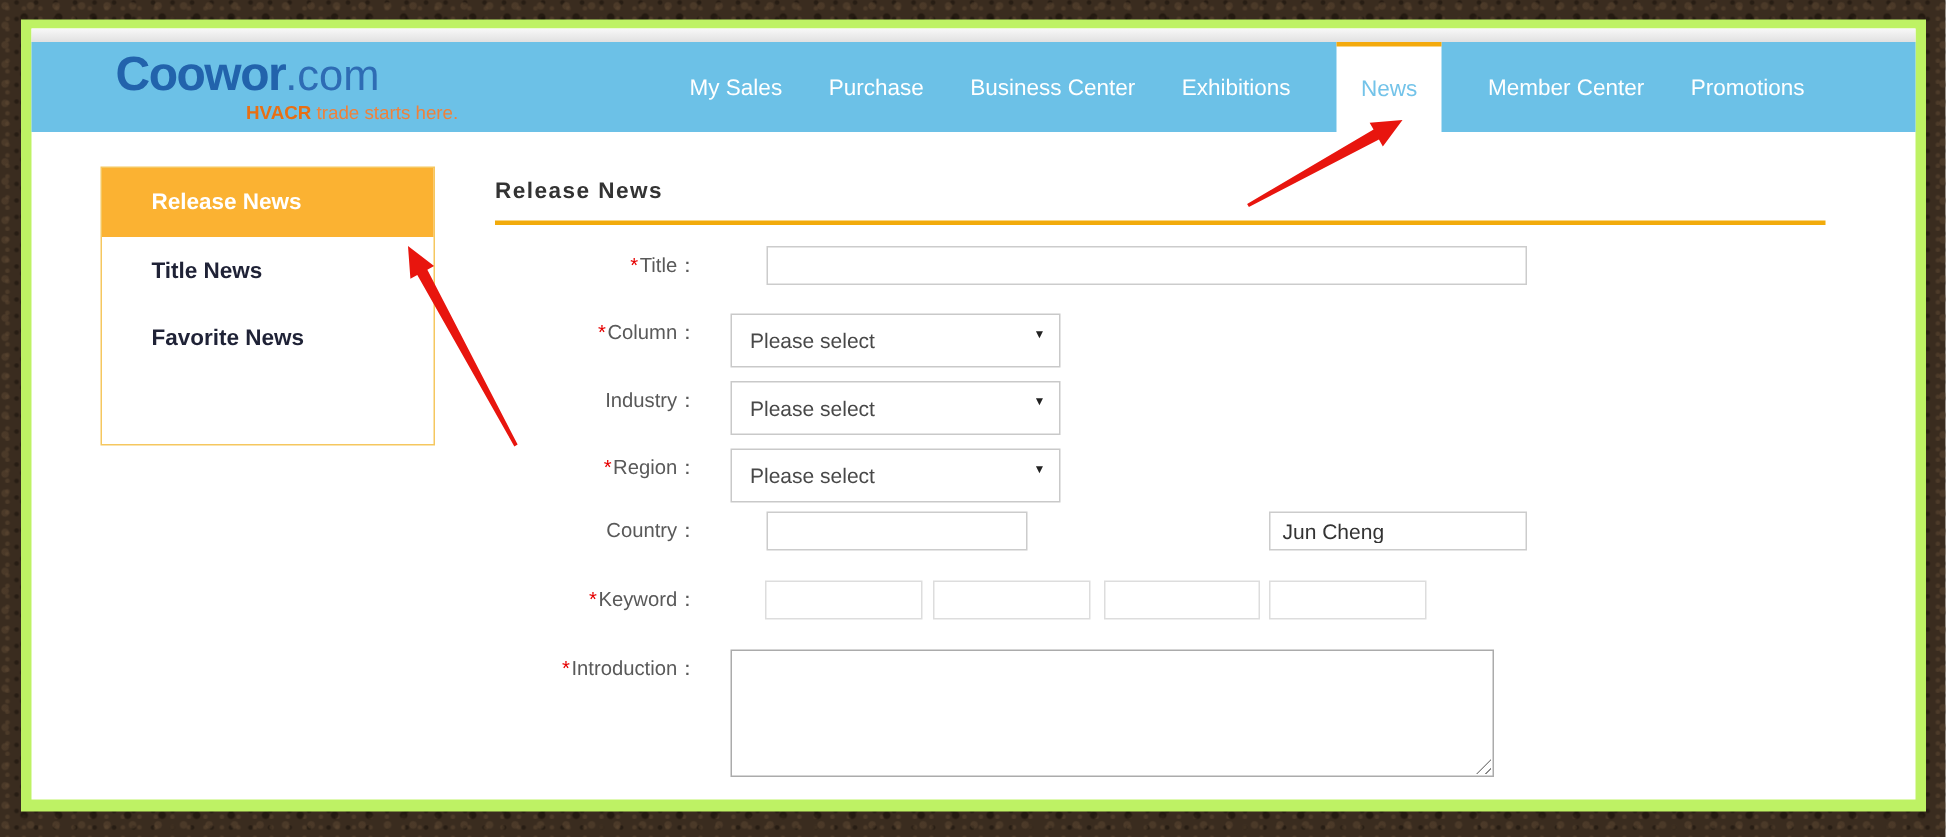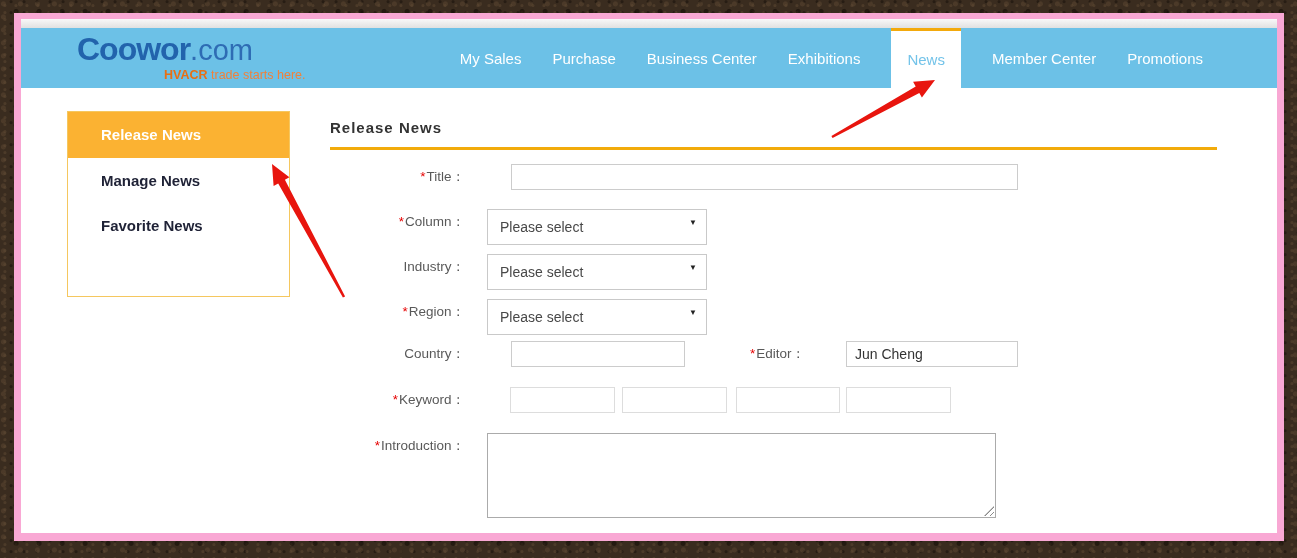--- a/index.html
+++ b/index.html
@@ -7,21 +7,21 @@
     width:1297px;height:558px;position:relative;overflow:hidden;
     font-family:"Liberation Sans",sans-serif;
     background-color:#3a2c1f;
     background-image:
       radial-gradient(circle at 20% 30%, rgba(96,74,52,.45) 0 2px, transparent 3px),
       radial-gradient(circle at 70% 60%, rgba(18,11,5,.55) 0 2px, transparent 3px),
       radial-gradient(circle at 45% 80%, rgba(120,92,64,.3) 0 1px, transparent 2px),
       radial-gradient(circle at 85% 15%, rgba(10,6,2,.4) 0 1px, transparent 2px);
     background-size:17px 13px,23px 19px,11px 7px,13px 11px;
   }
-  .frame-cream{position:absolute;left:14px;top:13px;width:1270px;height:528px;background:#f9a8d4;}
+  .frame-cream{position:absolute;left:14px;top:13px;width:1270px;height:528px;background:#bef264;}
   .page{position:absolute;left:7px;top:6px;width:1256px;height:514px;background:#ffffff;}
   .top-strip{position:absolute;left:0;top:0;width:100%;height:9px;background:linear-gradient(#f8f8f8,#e1e1e1);}
 
   
   .header{position:absolute;left:0;top:9px;width:100%;height:60px;background:#6cc1e7;}
   .logo{position:absolute;left:56px;top:3px;width:240px;height:54px;cursor:pointer;}
   .brand{position:absolute;left:0;top:0;white-space:nowrap;}
   .brand-main{font-size:32px;font-weight:bold;color:#2263ac;letter-spacing:-1px;}
   .brand-suffix{font-size:29px;font-weight:400;color:#2e6cb4;}
   .tagline{position:absolute;left:58px;top:37px;font-size:12.5px;color:#f0813a;white-space:nowrap;padding-left:29px;}
@@ -78,21 +78,21 @@
         <div class="nav-item">Business Center</div>
         <div class="nav-item">Exhibitions</div>
         <div class="nav-tab-active">News</div>
         <div class="nav-item">Member Center</div>
         <div class="nav-item">Promotions</div>
       </div>
     </div>
 
     <div class="sidebar">
       <div class="side-item active">Release News</div>
-      <div class="side-item">Manage News</div>
+      <div class="side-item">Title News</div>
       <div class="side-item">Favorite News</div>
     </div>
 
     <div class="main-heading">Release News</div>
     <div class="heading-rule"></div>
 
     <div class="form-label" style="top:145px"><span class="req">*</span><span>Title：</span></div>
     <input class="tb" style="left: 466px; top: 145px; width: 507px;">
 
     <div class="form-label" style="top:190px"><span class="req">*</span><span>Column：</span></div>
@@ -108,21 +108,20 @@
     </div>
 
     <div class="form-label" style="top:280px"><span class="req">*</span><span>Region：</span></div>
     <div class="select" style="top:280px">
       <span>Please select</span>
       <span class="arrow">▼</span>
     </div>
 
     <div class="form-label" style="top:322px"><span class="req"></span><span>Country：</span></div>
     <input class="tb" style="left: 466px; top: 322px; width: 174px;">
-    <div class="form-label" style="left:614px;top:322px"><span class="req">*</span><span>Editor：</span></div>
     <input class="tb" style="left: 801px; top: 322px; width: 172px;" value="Jun Cheng">
 
     <div class="form-label" style="top:368px"><span class="req">*</span><span>Keyword：</span></div>
     <input class="tb kw" style="left: 465px; top: 368px; width: 105px;">
     <input class="tb kw" style="left: 577px; top: 368px; width: 105px;">
     <input class="tb kw" style="left: 691px; top: 368px; width: 104px;">
     <input class="tb kw" style="left: 801px; top: 368px; width: 105px;">
 
     <div class="form-label" style="top:414px"><span class="req">*</span><span>Introduction：</span></div>
     <textarea class="ta" style=""></textarea>

